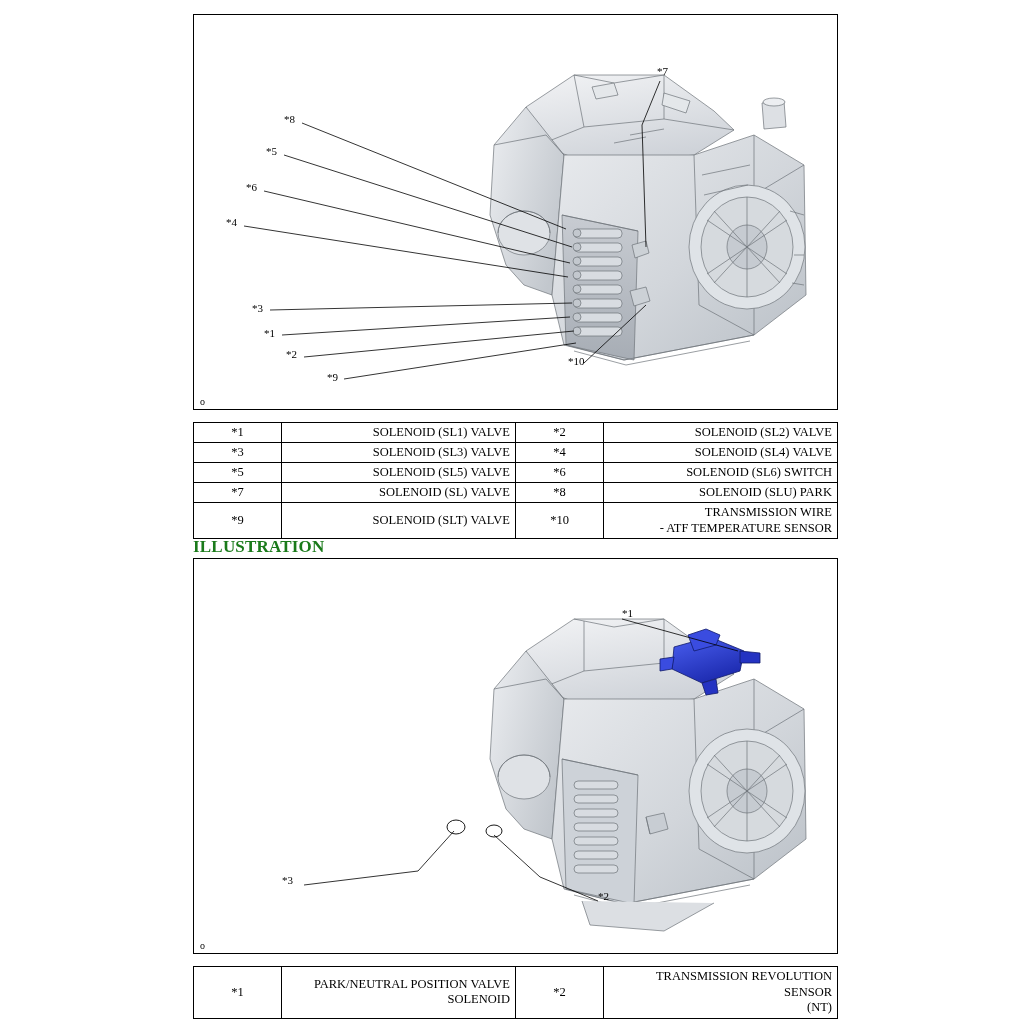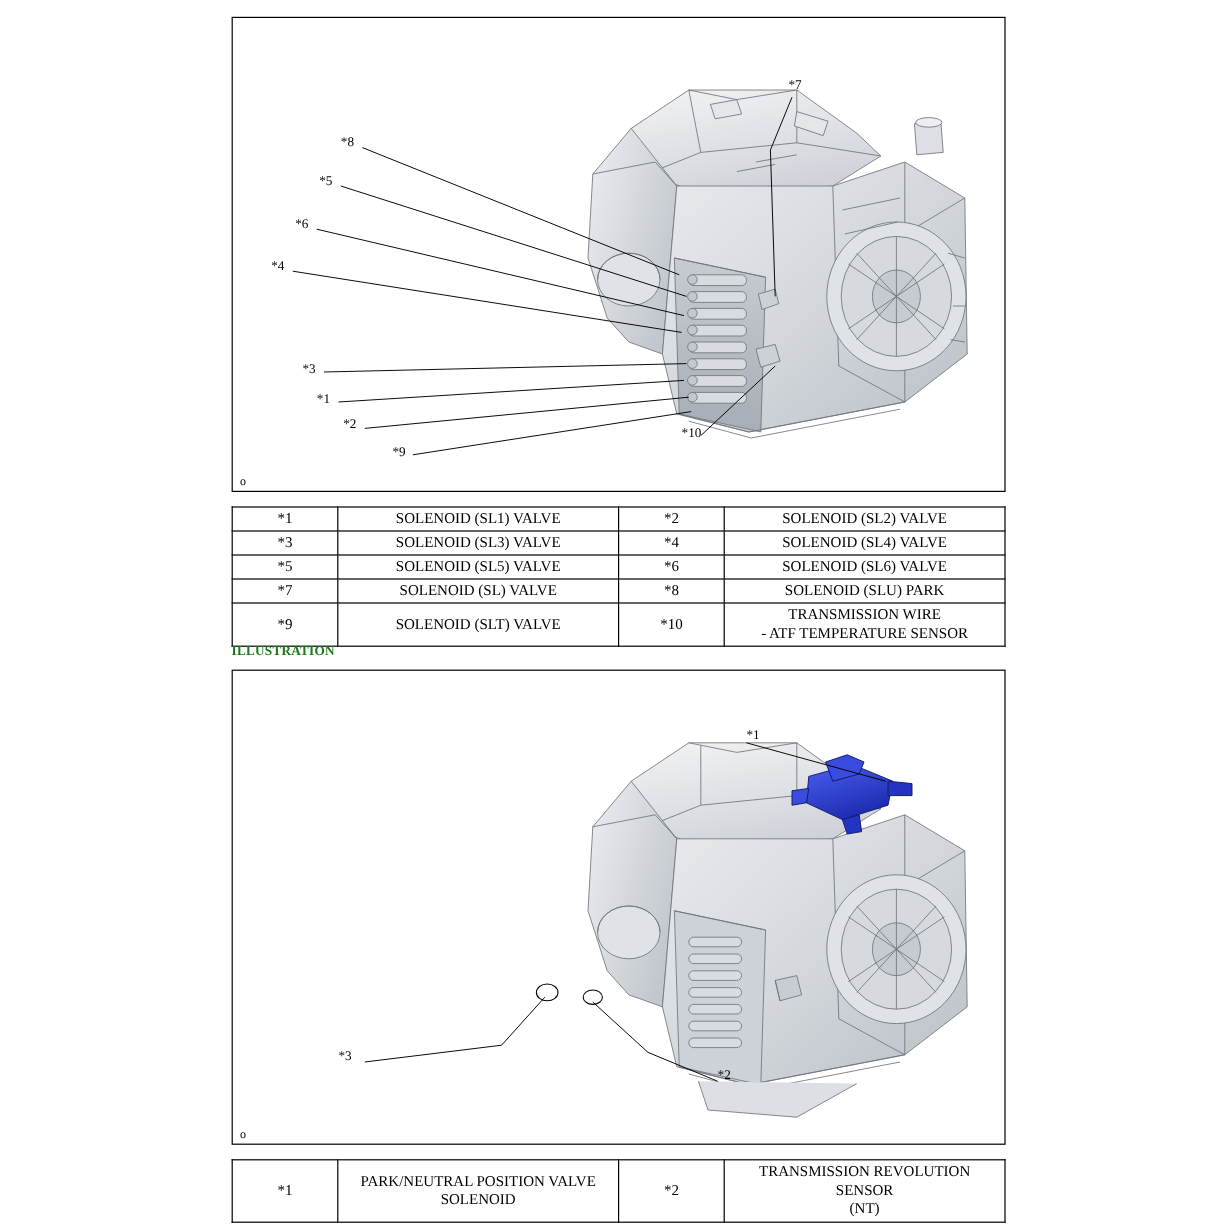--- a/index.html
+++ b/index.html
@@ -68,36 +68,36 @@
     padding: 2px 5px;
     vertical-align: middle;
     height: 17px;
     box-sizing: border-box;
   }
   .legend-table td.num {
     text-align: center;
     width: 88px;
   }
   .legend-table td.txt {
-    text-align: center;
+    text-align: right;
   }
   .legend-table td.two-line {
     line-height: 1.25;
     padding-top: 2px;
     padding-bottom: 2px;
   }
   #table1 { left: 193px; top: 422px; width: 645px; }
   #table2 { left: 193px; top: 966px; width: 645px; }
 
   .section-label {
     position: absolute;
     left: 193px;
     top: 537px;
     font-family: "Liberation Serif", serif;
-    font-size: 11px;
+    font-size: 17px;
     font-weight: bold;
     color: #1a7a1a;
     letter-spacing: 0.2px;
   }
 
   
   .cellline { display: block; font-family: Liberation Serif, serif; }
 </style>
 </head>
 <body>
@@ -230,21 +230,21 @@
       <tr>
         <td class="num">*3</td>
         <td class="txt">SOLENOID (SL3) VALVE</td>
         <td class="num">*4</td>
         <td class="txt">SOLENOID (SL4) VALVE</td>
       </tr>
       <tr>
         <td class="num">*5</td>
         <td class="txt">SOLENOID (SL5) VALVE</td>
         <td class="num">*6</td>
-        <td class="txt">SOLENOID (SL6) VALVE</td>
+        <td class="txt">SOLENOID (SL6) SWITCH</td>
       </tr>
       <tr>
         <td class="num">*7</td>
         <td class="txt">SOLENOID (SL) VALVE</td>
         <td class="num">*8</td>
         <td class="txt">SOLENOID (SLU) PARK</td>
       </tr>
       <tr>
         <td class="num">*9</td>
         <td class="txt">SOLENOID (SLT) VALVE</td>

